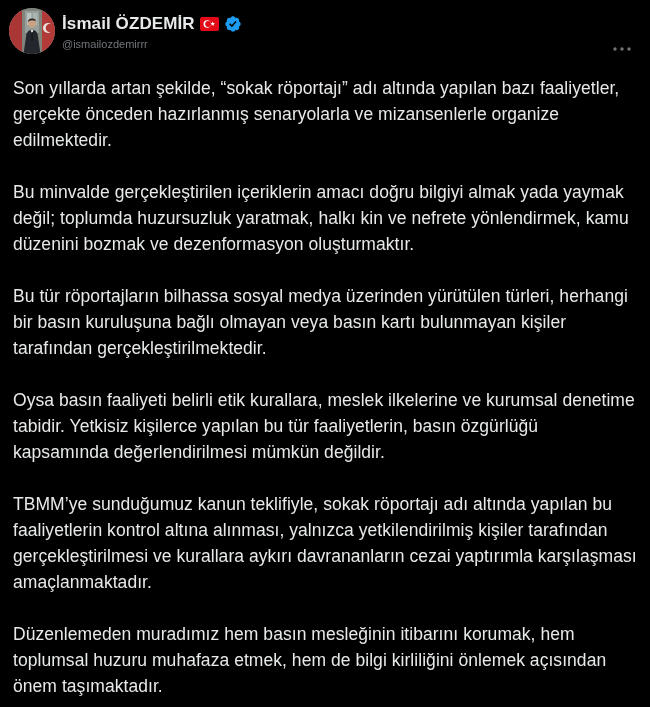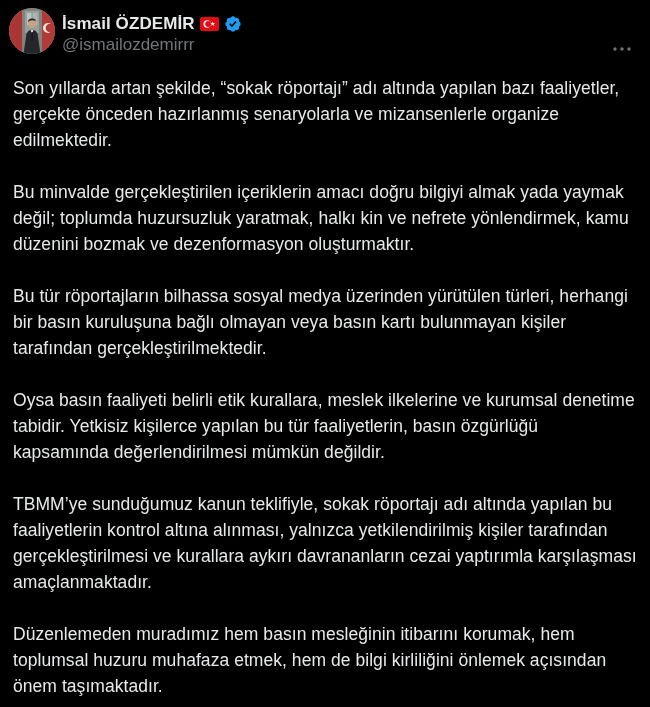--- a/index.html
+++ b/index.html
@@ -52,21 +52,21 @@
     font-size: 17px;
     font-weight: 700;
     letter-spacing: 0.1px;
     cursor: pointer;
     white-space: nowrap;
   }
   .flag-icon svg { display: block; }
   .verified-badge svg { display: block; }
   .handle {
     color: var(--text-secondary, #71767b);
-    font-size: 17px;
+    font-size: 11px;
     line-height: 19px;
     margin-top: 1px;
     cursor: pointer;
   }
   .more-button {
     margin-left: auto;
     margin-top: 8px;
     color: var(--text-secondary, #8a8f94);
     cursor: pointer;
     padding: 2px 4px;

